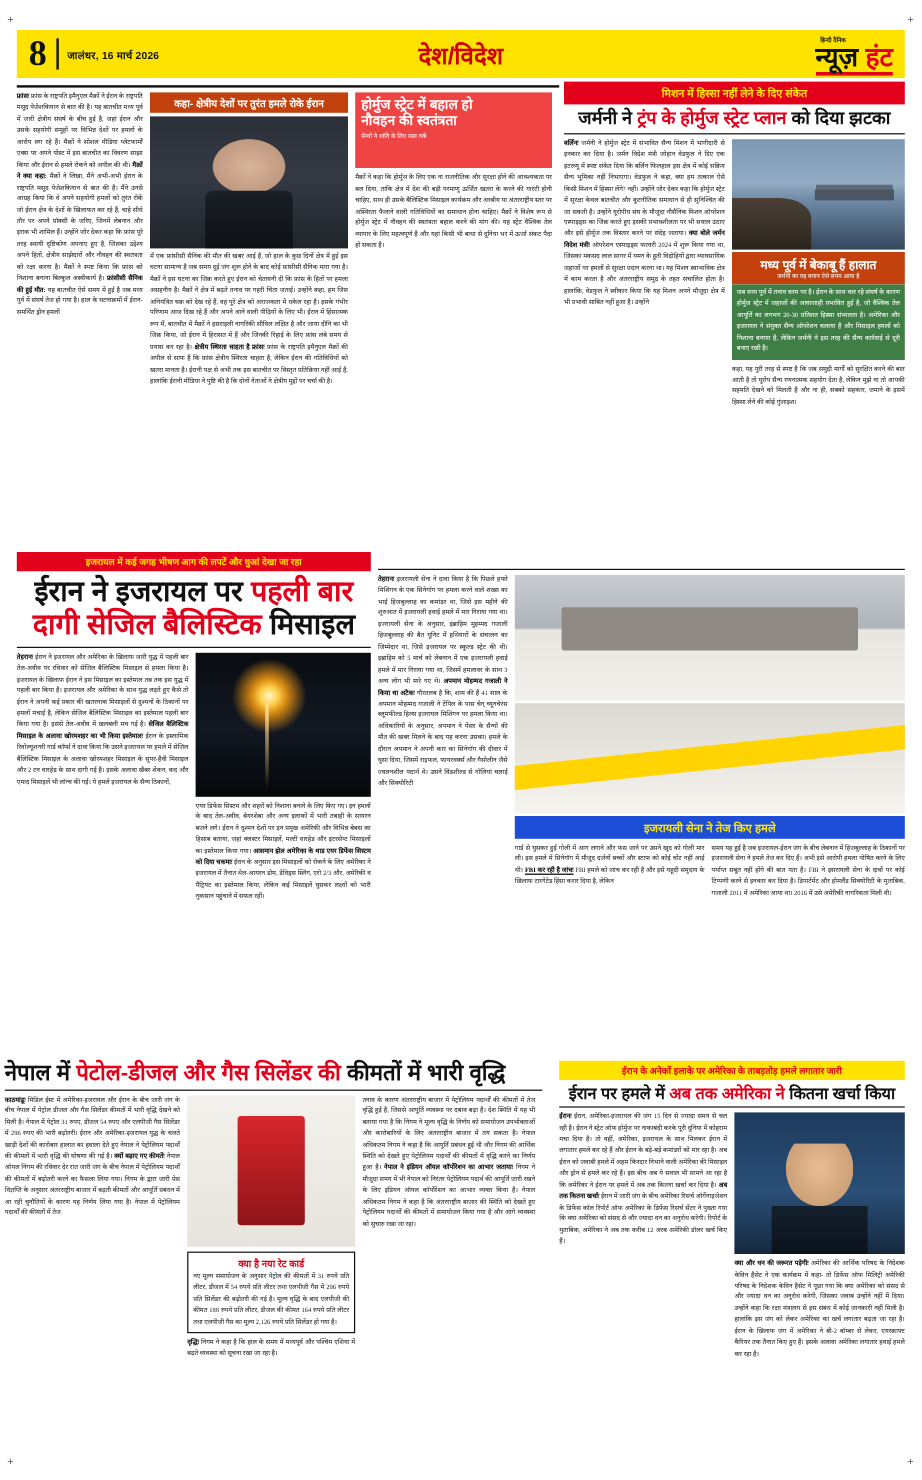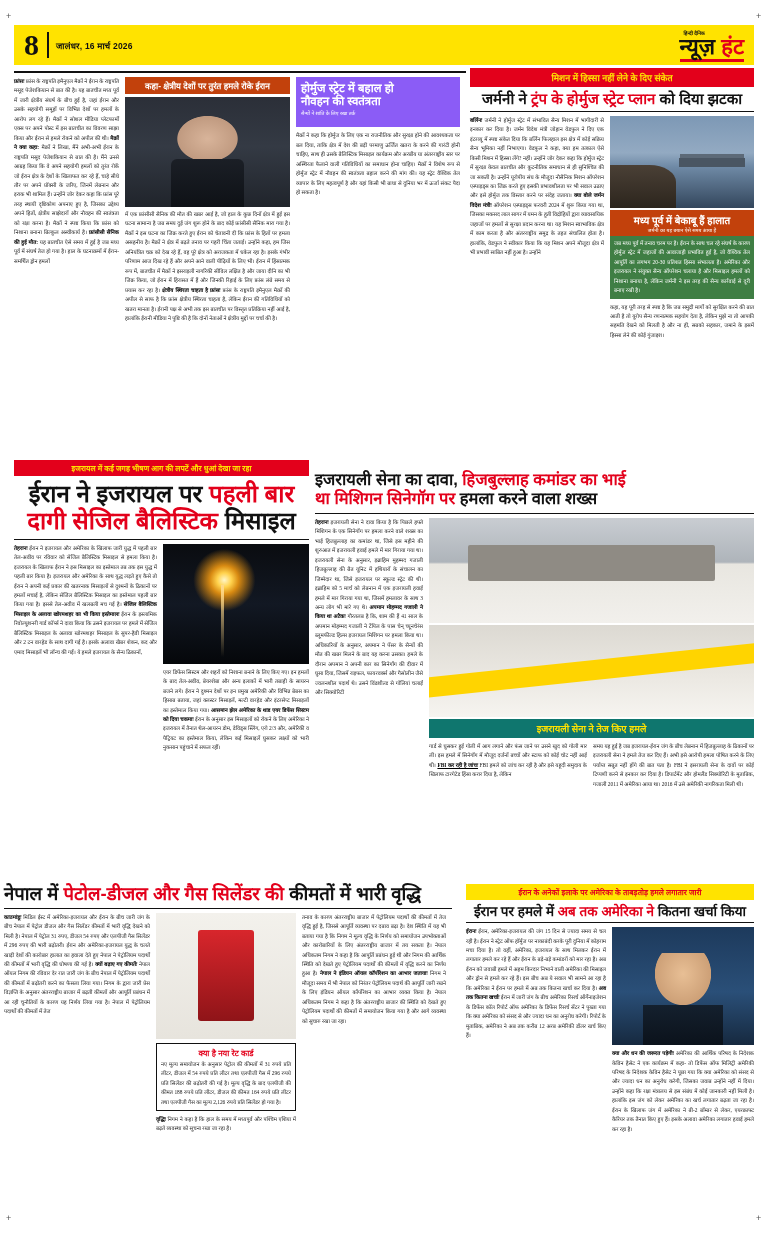--- a/index.html
+++ b/index.html
@@ -36,21 +36,21 @@
   .mh-logo .tiny { font-size:5px; color:#111; font-weight:bold; display:block; text-align:left; margin-left:4px;}
   .mh-logo .big { font-size:22px; font-weight:bold; line-height:1; }
   .mh-logo .big .w1 { color:#111; }
   .mh-logo .big .w2 { color:#e3001b; }
   .mh-logo .rule { height:3px; background:#e3001b; margin-top:1px; }
 
   
   .bar-red    { background:#e3001b; color:#ffe300; font-weight:bold; text-align:center; }
   .bar-yellow { background:#ffe300; color:#e3001b; font-weight:bold; text-align:center; }
   .bar-green  { background:#c2410c; color:#ffffff; font-weight:bold; text-align:center; }
-  .bar-black  { background:#0f766e; color:#ffe300; font-weight:bold; text-align:center; }
+  .bar-black  { background:#1d4ed8; color:#ffe300; font-weight:bold; text-align:center; }
 
   .hl { font-weight:bold; color:#111; line-height:1.12; }
   .hl .r { color:#e3001b; }
 
   .body-txt {
     font-size:5.4px; line-height:1.75; color:#1a1a1a; text-align:justify;
     font-family:"Liberation Serif", serif;
   }
   .body-txt b { color:#000; }
   .lead { font-weight:bold; color:#000; }
@@ -140,20 +140,21 @@
 
   <div class="cropmark" style="left:6px; top:12px;">+</div>
   <div class="cropmark" style="left:756px; top:12px;">+</div>
   <div class="cropmark" style="left:6px; top:1214px;">+</div>
   <div class="cropmark" style="left:756px; top:1214px;">+</div>
 
   <div class="masthead">
     <div class="mh-page-no">8</div>
     <div class="mh-divider"></div>
     <div class="mh-date">जालंधर, 16 मार्च 2026</div>
+    <div class="mh-section">देश/विदेश</div>
     <div class="mh-logo">
       <span class="tiny">हिन्दी दैनिक</span>
       <div class="big">
         <span class="w1">न्यूज़</span>
         <span class="w2">हंट</span>
       </div>
       <div class="rule"></div>
     </div>
   </div>
 
@@ -173,21 +174,21 @@
       <div style="width:165px;">
         <div class="bar-green" style="font-size:8.4px; padding:3px 2px;">कहा- क्षेत्रीय देशों पर तुरंत हमले रोके ईरान</div>
         <div class="photo ph-macron" style="height:110px; margin-top:3px;"></div>
         <div class="body-txt" style="margin-top:3px;">
           <span>में एक फ्रांसीसी सैनिक की मौत की खबर आई है, जो हाल के कुछ दिनों क्षेत्र में हुई इस घटना सामान्य है जब समय दुई जंग शुरू होने के बाद कोई फ्रांसीसी सैनिक मारा गया है। मैक्रों ने इस घटना का जिक्र करते हुए ईरान को चेतावनी दी कि फ्रांस के हितों पर हमला असहनीय है। मैक्रों ने क्षेत्र में बढ़ते तनाव पर गहरी चिंता जताई। उन्होंने कहा, हम जिस अनियंत्रित चक्र को देख रहे हैं, वह पूरे क्षेत्र को अराजकता में धकेल रहा है। इसके गंभीर परिणाम आज दिख रहे हैं और अपने आने वाली पीढ़ियों के लिए भी। ईरान में हिंसात्मक रूप में, बातचीत में मैक्रों ने इसराइली नागरिकी सीविल लक्षित है और जाया दीनि का भी जिक्र किया, जो ईरान में हिरासत में हैं और जिनकी रिहाई के लिए फ्रांस लंबे समय से प्रयास कर रहा है।</span>
           <b>क्षेत्रीय स्थिरता चाहता है फ्रांसः</b><span> फ्रांस के राष्ट्रपति इमैनुएल मैक्रों की अपील से साफ है कि फ्रांस क्षेत्रीय स्थिरता चाहता है, लेकिन ईरान की गतिविधियों को खतरा मानता है। ईरानी पक्ष से अभी तक इस बातचीत पर विस्तृत प्रतिक्रिया नहीं आई है, हालांकि ईरानी मीडिया ने पुष्टि की है कि दोनों नेताओं ने क्षेत्रीय मुद्दों पर चर्चा की है।</span>
         </div>
       </div>
 
       <div style="width:164px;">
-        <div style="background:#8b5cf6; padding:5px 5px 11px 5px; color:#fff;">
+        <div style="background:#ef4444; padding:5px 5px 23px 5px; color:#fff;">
           <div style="font-size:11.5px; font-weight:bold; line-height:1.15;">
             <span>होर्मुज स्ट्रेट में बहाल हो</span><br>
             <span>नौवहन की स्वतंत्रता</span>
           </div>
           <div class="cap-sub" style="margin-top:2px; text-align:left;">सैन्यों ने शांति के लिए रखा तर्क</div>
         </div>
         <div class="body-txt" style="margin-top:4px;">मैक्रों ने कहा कि होर्मुज के लिए एक ना राजनीतिक और सुरक्षा होने की आवश्यकता पर बल दिया, ताकि क्षेत्र में देश की बड़ी परमाणु ऊर्जित खतरा के करने की गारंटी होनी चाहिए, साथ ही उसके बैलिस्टिक मिसाइल कार्यक्रम और अरबीय या अंतरराष्ट्रीय स्तर पर अस्थिरता फैलाने वाली गतिविधियों का समाधान होना चाहिए। मैक्रों ने विशेष रूप से होर्मुज स्ट्रेट में नौवहन की स्वतंत्रता बहाल करने की मांग की। यह स्ट्रेट वैश्विक तेल व्यापार के लिए महत्वपूर्ण है और यहां किसी भी बाधा से दुनिया भर में ऊर्जा संकट पैदा हो सकता है।</div>
       </div>
     </div>
   </div>
@@ -237,24 +238,20 @@
         <div class="photo ph-missile" style="height:120px;"></div>
         <div class="body-txt" style="margin-top:4px;">
           <span>एयर डिफेंस सिस्टम और शहरों को निशाना बनाने के लिए किए गए। इन हमलों के बाद तेल-अवीव, बेयरशेबा और अन्य इलाकों में भारी तबाही के सायरन बजने लगे। ईरान ने दुश्मन देशों पर इन प्रमुख अमेरिकी और विभिन्न बेबस का हिसाब बताया, जहां क्लस्टर मिसाइलें, मल्टी वारहेड और इंटरसेप्ट मिसाइलों का इस्तेमाल किया गया।</span>
           <b>आसमान झेल अमेरिका के थाड एयर डिफेंस सिस्टम को दिया चकमाः</b><span> ईरान के अनुसार इस मिसाइलों को रोकने के लिए अमेरिका ने इजरायल में तैनात थेल-आयरन डोम, डेविड्स स्लिंग, एरो 2/3 और, अमेरिकी व पैट्रियट का इस्तेमाल किया, लेकिन कई मिसाइलें घुसकर लक्ष्यों को भारी नुकसान पहुंचाने में सफल रहीं।</span>
         </div>
       </div>
     </div>
   </div>
 
   <div style="position:absolute; left:315px; top:470px; width:439px;">
-    <div class="hl" style="font-size:16.5px; text-align:left; line-height:1.18;">
-      <span>इजरायली सेना का दावा, </span><span class="r">हिजबुल्लाह कमांडर का भाई</span><br>
-      <span class="r">था मिशिगन सिनेगॉग पर </span><span>हमला करने वाला शख्स</span>
-    </div>
     <div class="rule-h" style="margin-top:4px;"></div>
 
     <div style="display:flex; gap:6px; margin-top:4px;">
       <div style="width:108px;">
         <div class="body-txt">
           <span class="lead">तेहरानः</span><span> इजरायली सेना ने दावा किया है कि पिछले हफ्ते मिशिगन के एक सिनेगॉग पर हमला करने वाले शख्स का भाई हिजबुल्लाह का कमांडर था, जिसे इस महीने की शुरुआत में इजरायली हवाई हमले में मार गिराया गया था। इजरायली सेना के अनुसार, इब्राहिम मुहम्मद गजाली हिजबुल्लाह की बैत यूनिट में हथियारों के संचालन का जिम्मेदार था, जिसे इजरायल पर स्कूल्ड स्ट्रेट की थी। इब्राहिम को 5 मार्च को लेबनान में एक इजरायली हवाई हमले में मार गिराया गया था, जिसमें हमलावर के साथ 3 अन्य लोग भी मारे गए थे।</span>
           <b>अपमान मोहम्मद गजाली ने किया था अटैकः</b><span> गौरतलब है कि, शाम की हैं 41 साल के अपमान मोहम्मद गजाली ने टेंपिल के पास चेन् च्यूनचेरंस ब्लूमफील्ड हिल्स इजरायल मिशिगन पर हमला किया था। अधिकारियों के अनुसार, अपमान ने पेंसर के सैन्यों की मौत की खबर मिलने के बाद यह करना उसका। हमले के दौरान अपमान ने अपनी कार का सिनेगॉग की दीवार में घुसा दिया, जिसमें राइफल, फायरवर्क्स और गैसोलीन जैसे ज्वलनशील पदार्थ थे। उसने विंडशील्ड से गोलियां चलाईं और सिक्योरिटी</span>
         </div>
       </div>
       <div style="width:325px;">

